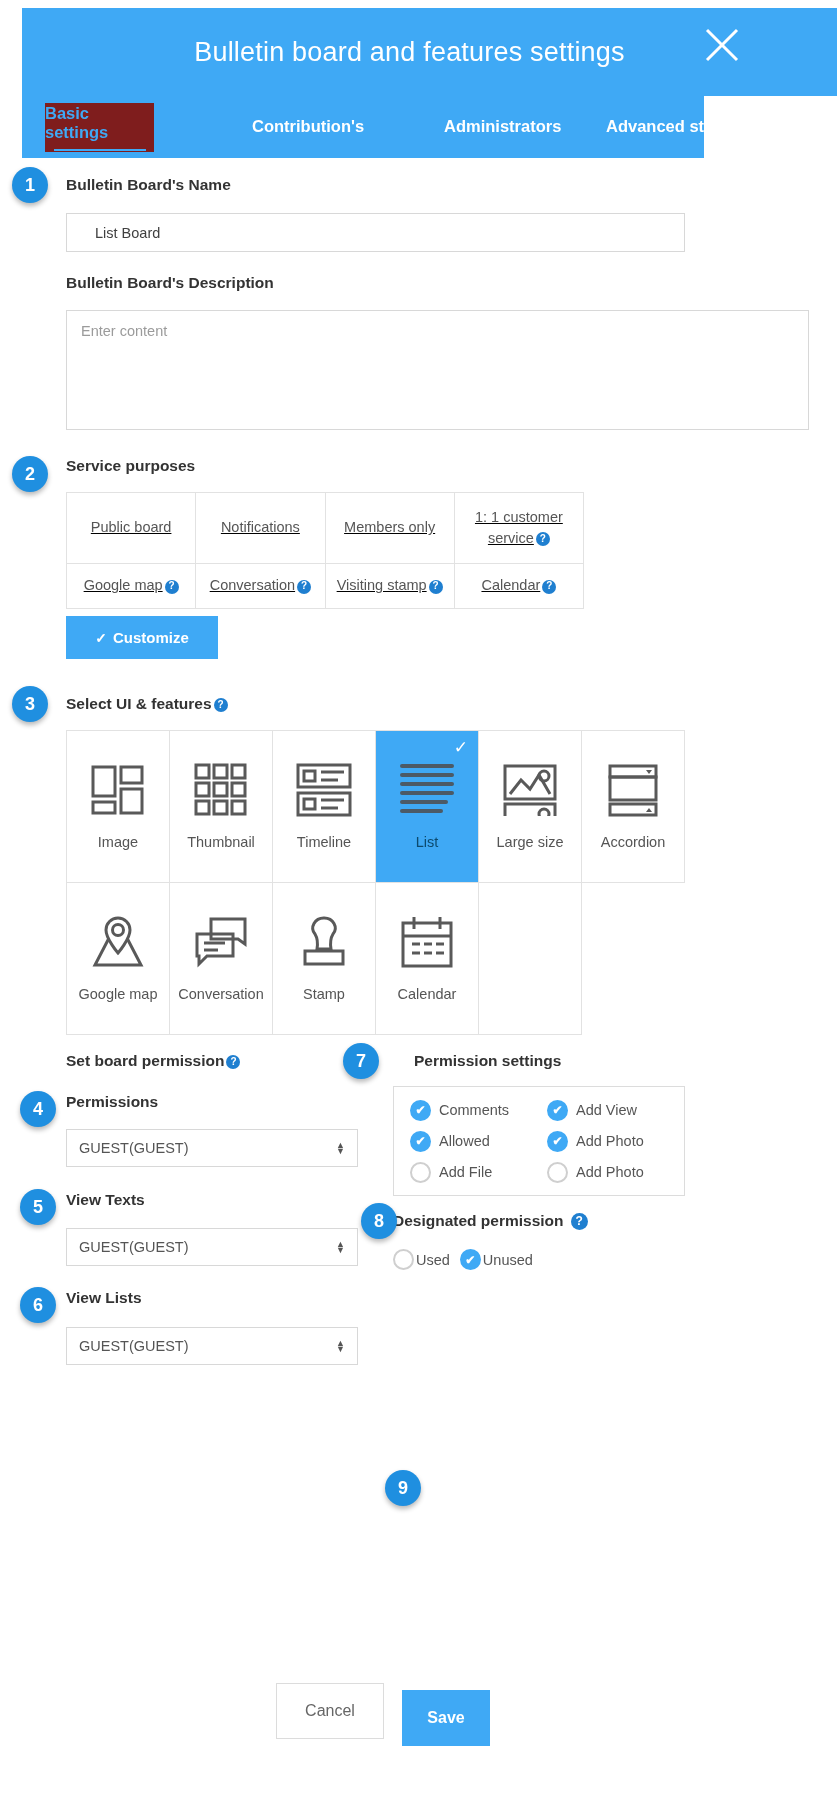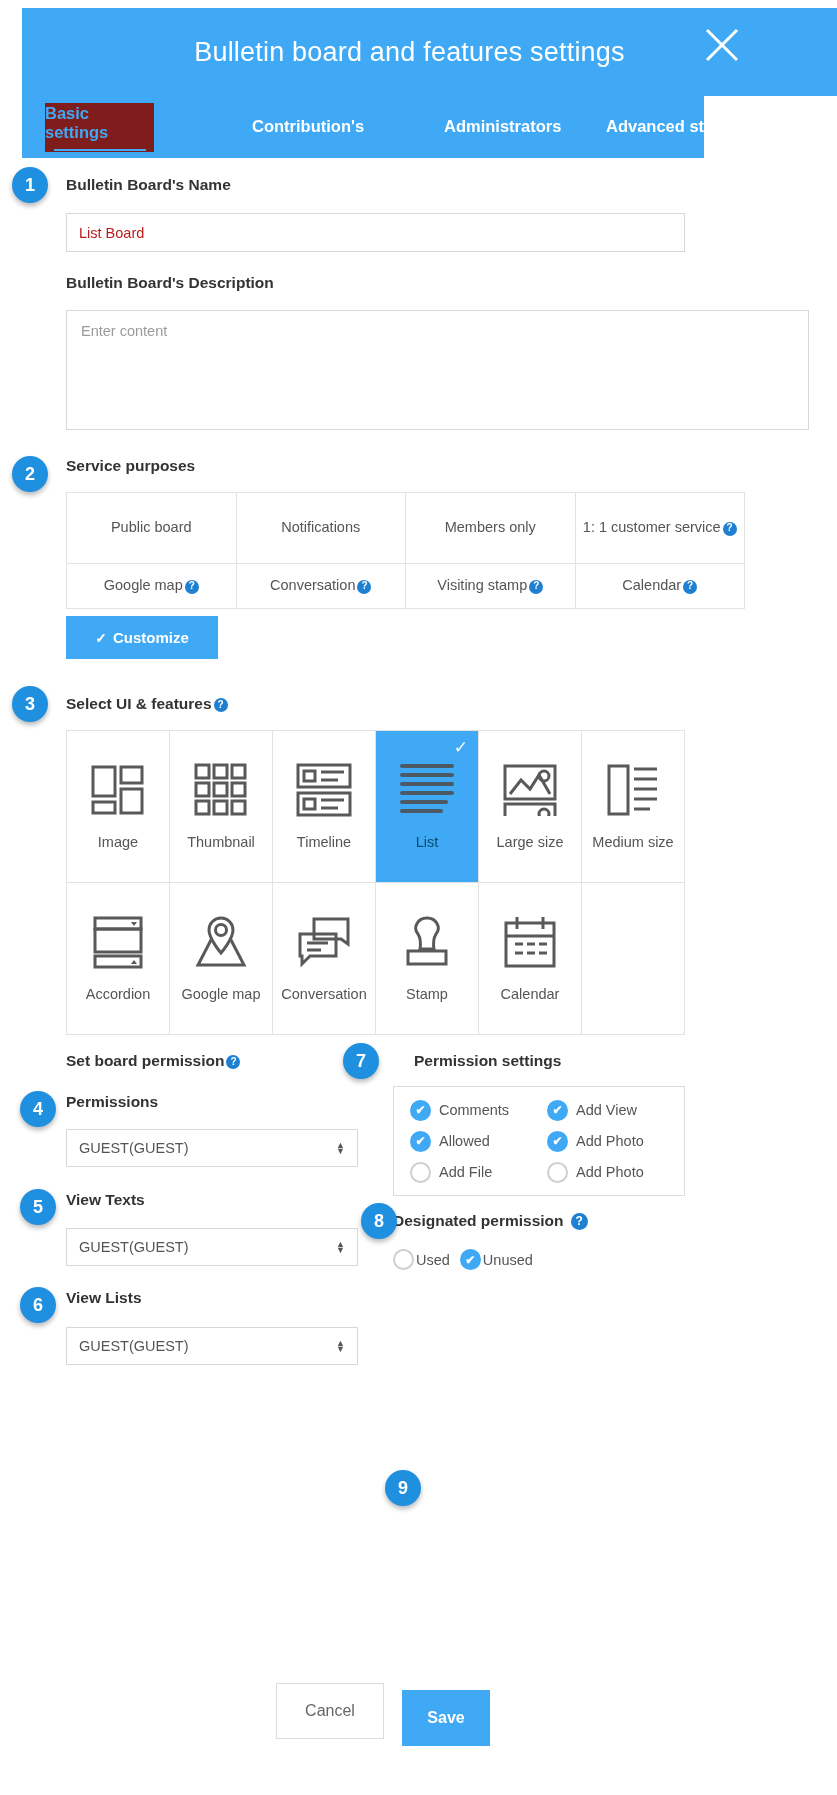--- a/index.html
+++ b/index.html
@@ -69,35 +69,36 @@
     display: inline-flex; width: 14px; height: 14px; border-radius: 50%;
     background: #1f7fd0; color: #fff; font-size: 10px; font-weight: bold;
     align-items: center; justify-content: center; vertical-align: 1px;
     margin-left: 2px;
   }
   .help-icon.big { width: 17px; height: 17px; font-size: 12px; margin-left: 7px; }
 
   
   .text-input {
     position: absolute; border: 1px solid #d8d8d8; background: #fff;
-    font-family: "Liberation Sans", sans-serif; font-size: 14.5px; color: #b91c1c;
-    padding: 0 12px;
+    font-family: "Liberation Sans", sans-serif; font-size: 14.5px; color: #404040;
+    padding: 0 28px;
   }
   .text-input::placeholder { color: #9b9b9b; }
   .textarea {
     position: absolute; border: 1px solid #d8d8d8; background: #fff;
     font-family: "Liberation Sans", sans-serif; font-size: 14.5px; color: #444;
     padding: 12px 14px; resize: none;
   }
   .textarea::placeholder { color: #9b9b9b; }
 
   
   .sp-table {
-    position: absolute; left: 66px; top: 492px; width: 679px;
+    position: absolute; left: 66px; top: 492px; width: 518px;
     border-collapse: collapse;
+    text-decoration: underline;
   }
   .sp-table td {
     border: 1px solid #e2e2e2; text-align: center; vertical-align: middle;
     font-size: 14.5px; color: #555; height: 36px; width: 25%;
     line-height: 1.45;
   }
   .sp-table tr.row1 td { height: 71px; }
   .sp-table tr.row2 td { height: 45px; }
   .customize-btn {
     position: absolute; left: 66px; top: 616px; width: 152px; height: 43px;
@@ -315,33 +316,20 @@
           <rect x="3" y="2" width="50" height="33"></rect>
           <polyline points="8,30 19,16 28,25 37,11 48,30"></polyline>
           <circle cx="42" cy="12" r="5"></circle>
           <rect x="3" y="40" width="50" height="14"></rect>
           <circle cx="42" cy="50" r="5"></circle>
         </svg>
       </div>
       <div class="cap">Large size</div>
     </div>
 
-    <div class="ui-cell">
-      <div class="glyph">
-        <svg width="54" height="54" viewBox="0 0 54 54" fill="none" stroke="#595959" stroke-width="3">
-          <rect x="3" y="3" width="19" height="48"></rect>
-          <line x1="28" y1="6" x2="51" y2="6"></line>
-          <line x1="28" y1="16" x2="51" y2="16"></line>
-          <line x1="28" y1="26" x2="51" y2="26"></line>
-          <line x1="28" y1="36" x2="51" y2="36"></line>
-          <line x1="28" y1="46" x2="44" y2="46"></line>
-        </svg>
-      </div>
-      <div class="cap">Medium size</div>
-    </div>
 
     <div class="ui-cell">
       <div class="glyph">
         <svg width="54" height="54" viewBox="0 0 54 54" fill="none" stroke="#595959" stroke-width="3">
           <rect x="4" y="3" width="46" height="11"></rect>
           <polygon points="40,7 46,7 43,11" fill="#595959" stroke="none"></polygon>
           <rect x="4" y="14" width="46" height="23"></rect>
           <rect x="4" y="41" width="46" height="11"></rect>
           <polygon points="40,49 46,49 43,45" fill="#595959" stroke="none"></polygon>
         </svg>

